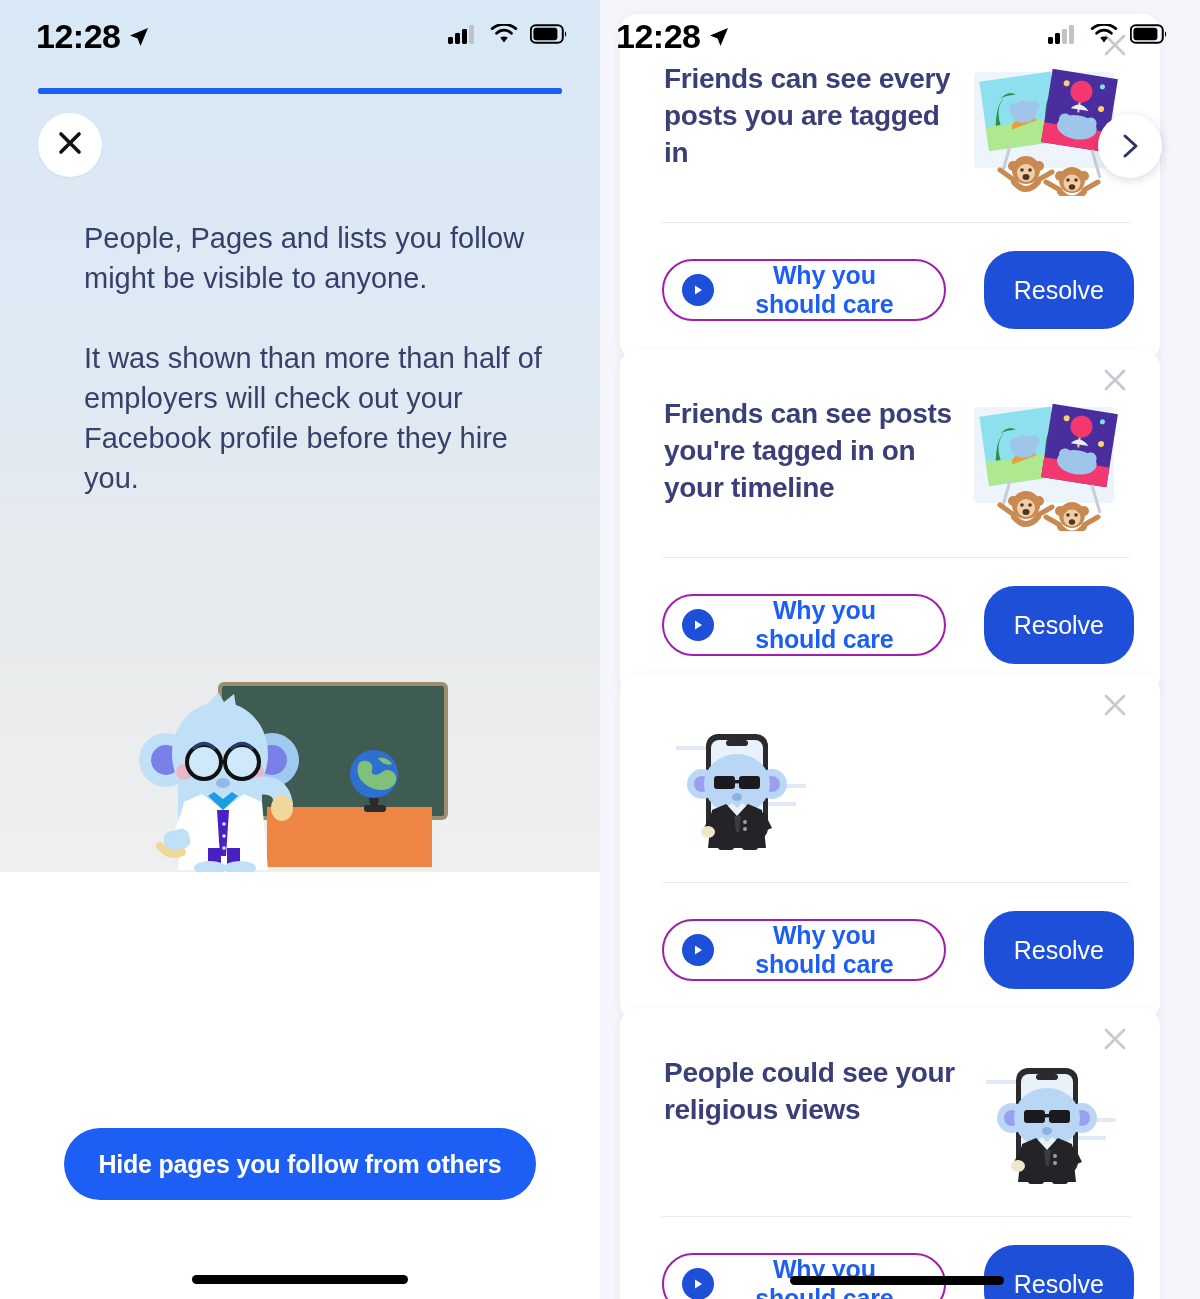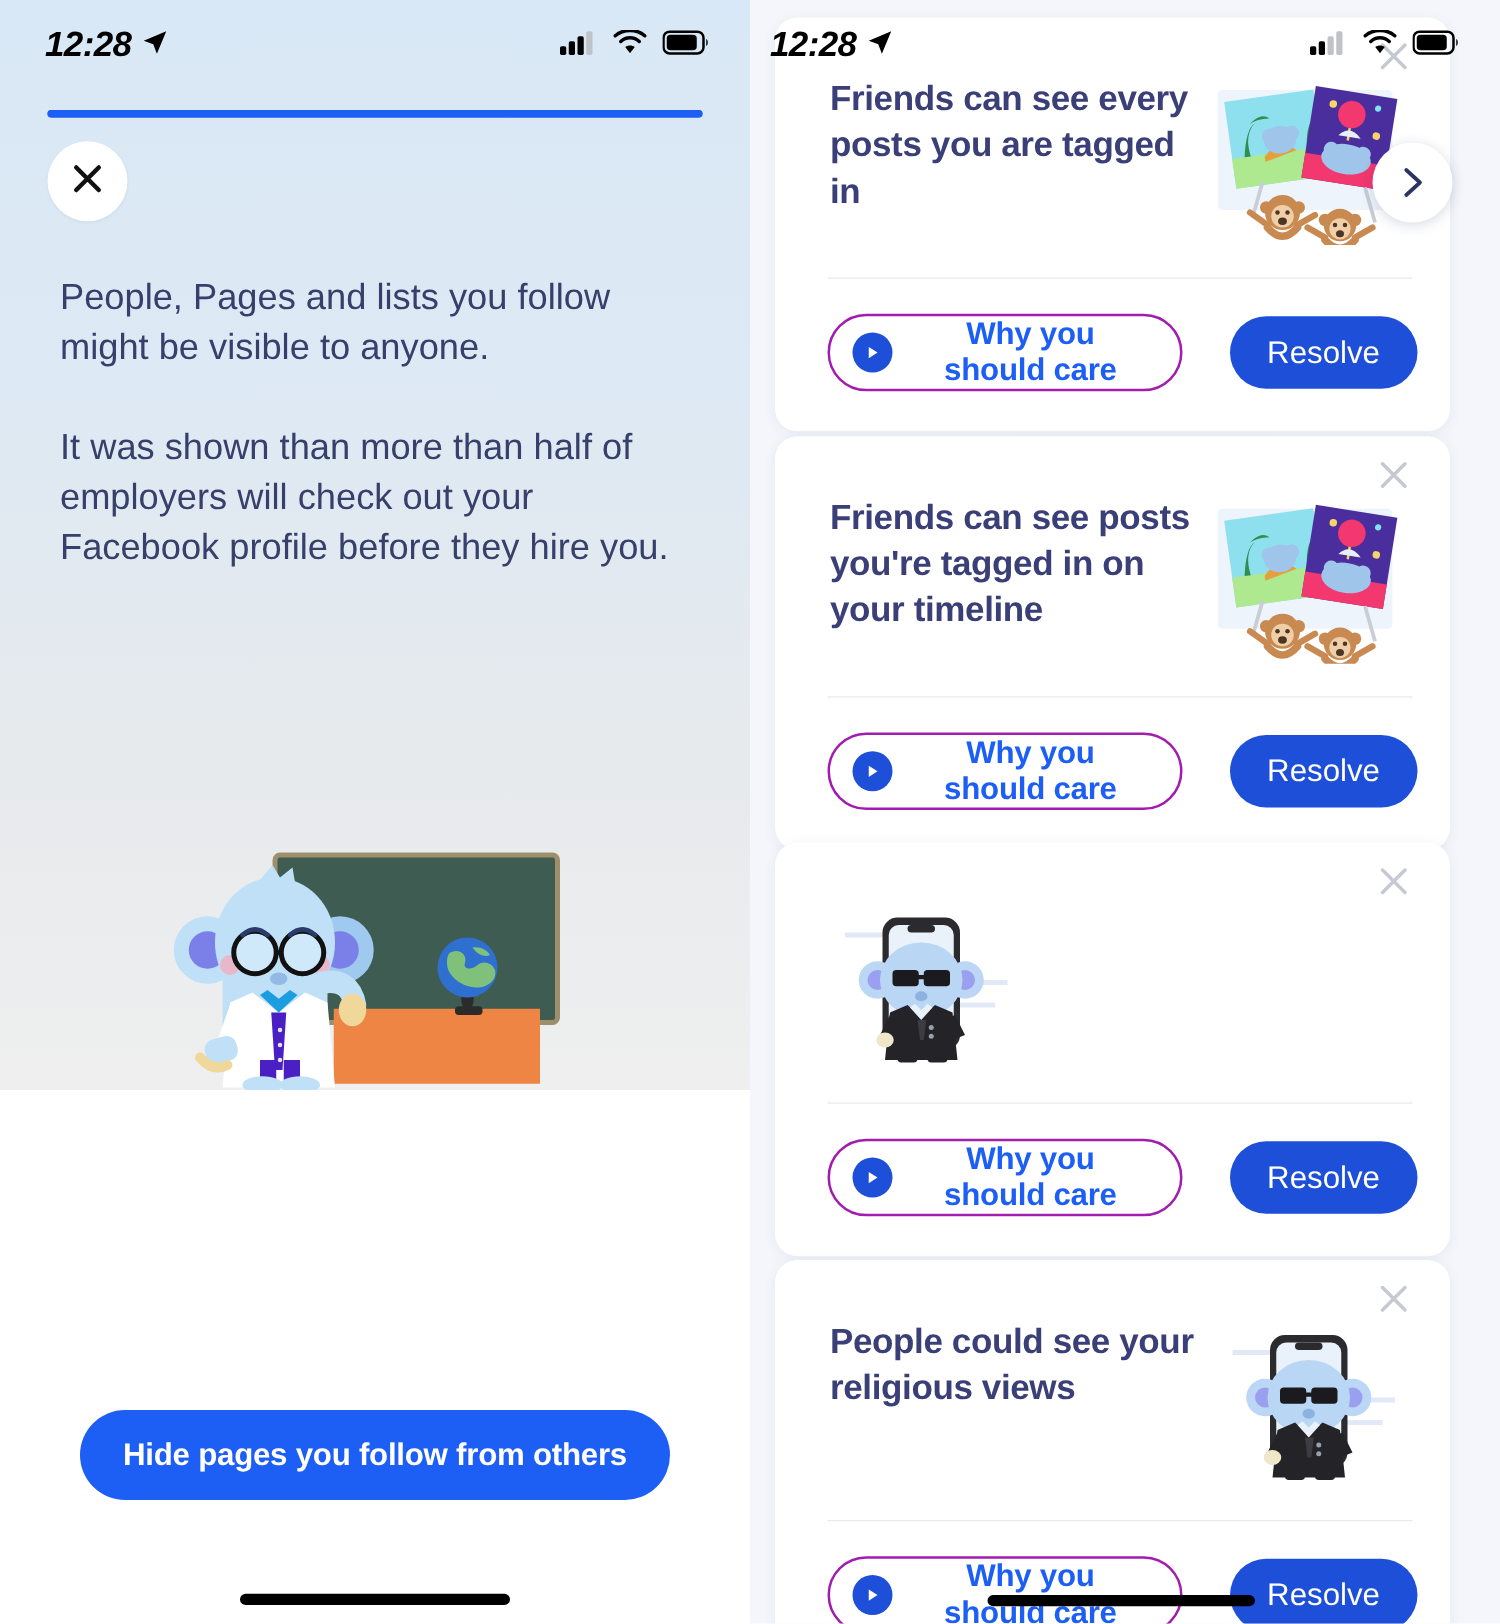--- a/index.html
+++ b/index.html
@@ -24,23 +24,23 @@
     background: linear-gradient(180deg, #d9e8f6 0%, #dde9f4 34%, #e7eaec 72%, #efefef 100%);
   }
   .statusbar {
     position: absolute; left: 0; top: 0;
     width: 100%; height: 72px;
     display: flex; align-items: center; justify-content: space-between;
     padding: 0 32px 0 36px;
     z-index: 5;
   }
   .sb-time {
-    font-size: 28px; font-weight: bold; color: #000;
+    font-size: 34px; font-weight: bold; color: #000;
     letter-spacing: -0.5px;
-    display: flex; align-items: center; gap: 8px; font-style: italic;
+    display: flex; align-items: center; gap: 8px;
   }
   .sb-right { display: flex; align-items: center; gap: 12px; }
 
   .progress-track {
     position: absolute; left: 38px; top: 88px;
     width: 524px; height: 6px;
     border-radius: 3px; background: #1d5ff5;
     z-index: 4;
   }
   .progress-fill { height: 100%; border-radius: 3px; background: #1d5ff5; }
@@ -54,21 +54,21 @@
     z-index: 6;
   }
 
   .left-body {
     position: absolute; left: 48px; top: 218px;
     width: 510px;
     z-index: 3;
   }
   .left-body p {
     font-size: 29px; line-height: 40px;
-    color: #36406b; font-weight: 400;
+    color: #36406b; font-weight: 400; margin-left: 36px;
   }
   .left-body p + p { margin-top: 40px; }
 
   
   .illus {
     position: absolute; left: 112px; top: 662px;
     width: 380px; height: 210px;
     z-index: 2;
   }
 
@@ -153,21 +153,21 @@
     display: flex; align-items: center; gap: 17px;
     cursor: pointer; letter-spacing: -0.2px;
   }
   .play-dot {
     width: 32px; height: 32px; border-radius: 50%;
     background: #1d4fd8;
     display: flex; align-items: center; justify-content: center;
     flex: 0 0 32px;
   }
   .btn-resolve {
-    height: 58px; padding: 0 30px;
+    height: 78px; padding: 0 30px;
     border-radius: 31px; border: none;
     background: #1d4fd8; color: #ffffff;
     font-size: 25px; font-weight: normal;
     font-family: "Liberation Sans", sans-serif;
     cursor: pointer;
   }
   .home-bar-right {
     position: absolute; left: 190px; top: 1276px;
     width: 214px; height: 9px; border-radius: 5px;
     background: #000000; z-index: 40;

